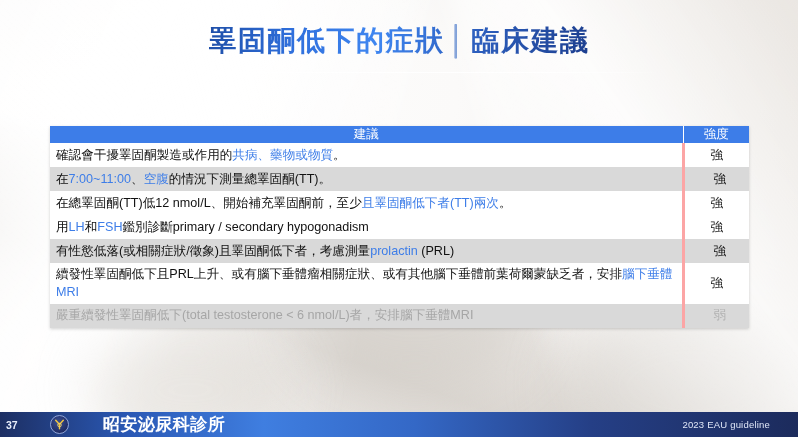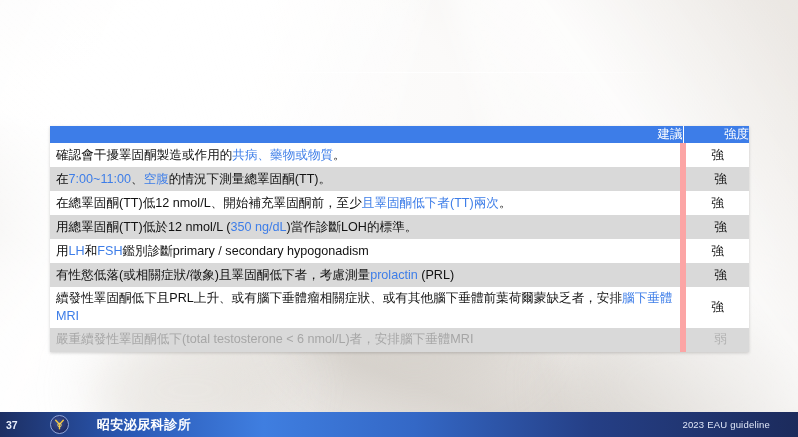--- a/index.html
+++ b/index.html
@@ -60,27 +60,27 @@
   .table{
     position:absolute;left:50px;top:126px;width:699px;z-index:4;
     border-collapse:collapse;table-layout:fixed;
     box-shadow:0 1px 3px rgba(0,0,0,.18);
     background:#fff;
   }
   .table col.c1{width:633px;}
   .table col.c2{width:66px;}
   .table th{
     background:#3d7de8;color:#fff;font-size:12.5px;font-weight:normal;
-    height:17px;line-height:17px;padding:0;text-align:right;
+    height:17px;line-height:17px;padding:0;text-align:center;
     border-right:1px solid #ffffff;
   }
   .table th:last-child{border-right:none;}
   .table td{
     padding:2px 0 2px 6px;font-size:12.6px;color:#111;
-    border-right:6px solid #fca5a5;vertical-align:middle;line-height:1.45;
+    border-right:3px solid #fca5a5;vertical-align:middle;line-height:1.45;
   }
   .table td.stren{
     text-align:center;padding:0;border-right:none;font-size:12.6px;
   }
   .table tr.alt td{background:#d9d9d9;padding-left:6px;}
   .table tr.plain td{background:#ffffff;}
   .table tr.dim td{color:#a6a6a6;}
   .table tr.dim td.stren{color:#b2b2b2;}
   .blue{color:#3d7de8;}
   .rowtall td{height:33px;}
@@ -93,33 +93,36 @@
     display:flex;align-items:center;gap:28px;
   }
   .pgnum{color:#e9eefb;font-size:10.5px;margin-left:6px;font-weight:bold;}
   .logo{
     width:17px;height:17px;border-radius:50%;margin-left:4px;
     background:radial-gradient(circle at 42% 36%,#3a4f93 0%,#22306b 62%,#16204c 100%);
     border:1px solid #8fa3d6;
     display:flex;align-items:center;justify-content:center;flex:0 0 auto;
   }
   .logo svg{display:block;}
-  .clinic{color:#fff;font-size:13px;font-weight:bold;margin-left:0;letter-spacing:.5px;}
+  .clinic{color:#fff;font-size:17px;font-weight:bold;margin-left:6px;letter-spacing:.5px;}
   .guideline{
     margin-left:auto;margin-right:28px;color:#dfe6f7;font-size:9.5px;letter-spacing:.2px;
   }
 </style>
 </head>
 <body>
 
 <div id="slide">
   <div class="shadowblob b1"></div>
   <div class="shadowblob b2"></div>
   <div class="shadowblob b3"></div>
 
+  <div class="title-wrap">
+    <div class="title"><span>睪固酮低下的症狀</span><span class="sep">│</span><span>臨床建議</span></div>
+  </div>
   <div class="title-rule"></div>
 
 
   <table class="table">
     <colgroup>
         <col class="c1">
         <col class="c2">
       </colgroup>
     <thead>
       <tr>
@@ -131,24 +134,20 @@
         <tr class="plain rowstd">
           <td><span>確認會干擾睪固酮製造或作用的</span><span class="blue">共病、藥物或物質</span><span>。</span></td>
           <td class="stren">強</td>
         </tr>
         <tr class="alt rowstd">
           <td><span>在</span><span class="blue">7:00~11:00</span><span>、</span><span class="blue">空腹</span><span>的情況下測量總睪固酮(TT)。</span></td>
           <td class="stren">強</td>
         </tr>
         <tr class="plain rowstd">
           <td><span>在總睪固酮(TT)低12 nmol/L、開始補充睪固酮前，至少</span><span class="blue">且睪固酮低下者(TT)兩次</span><span>。</span></td>
-          <td class="stren">強</td>
-        </tr>
-        <tr class="alt rowstd">
-          <td><span>用總睪固酮(TT)低於12 nmol/L (</span><span class="blue">350 ng/dL</span><span>)當作診斷LOH的標準。</span></td>
           <td class="stren">強</td>
         </tr>
         <tr class="plain rowstd">
           <td><span>用</span><span class="blue">LH</span><span>和</span><span class="blue">FSH</span><span>鑑別診斷primary / secondary hypogonadism</span></td>
           <td class="stren">強</td>
         </tr>
         <tr class="alt rowstd">
           <td><span>有性慾低落(或相關症狀/徵象)且睪固酮低下者，考慮測量</span><span class="blue">prolactin</span><span> (PRL)</span></td>
           <td class="stren">強</td>
         </tr>

